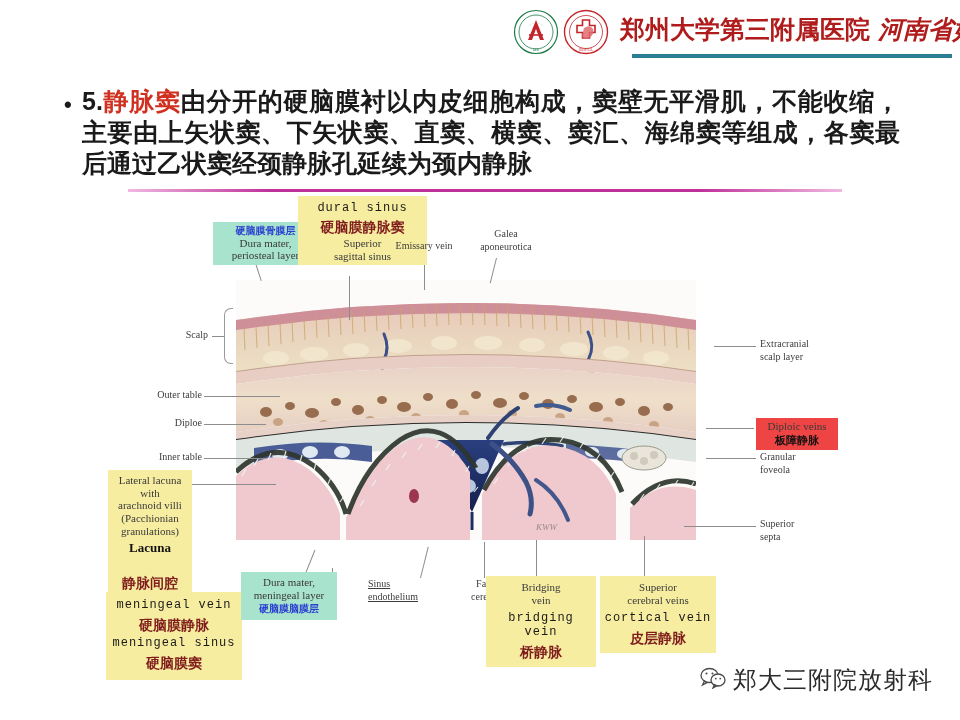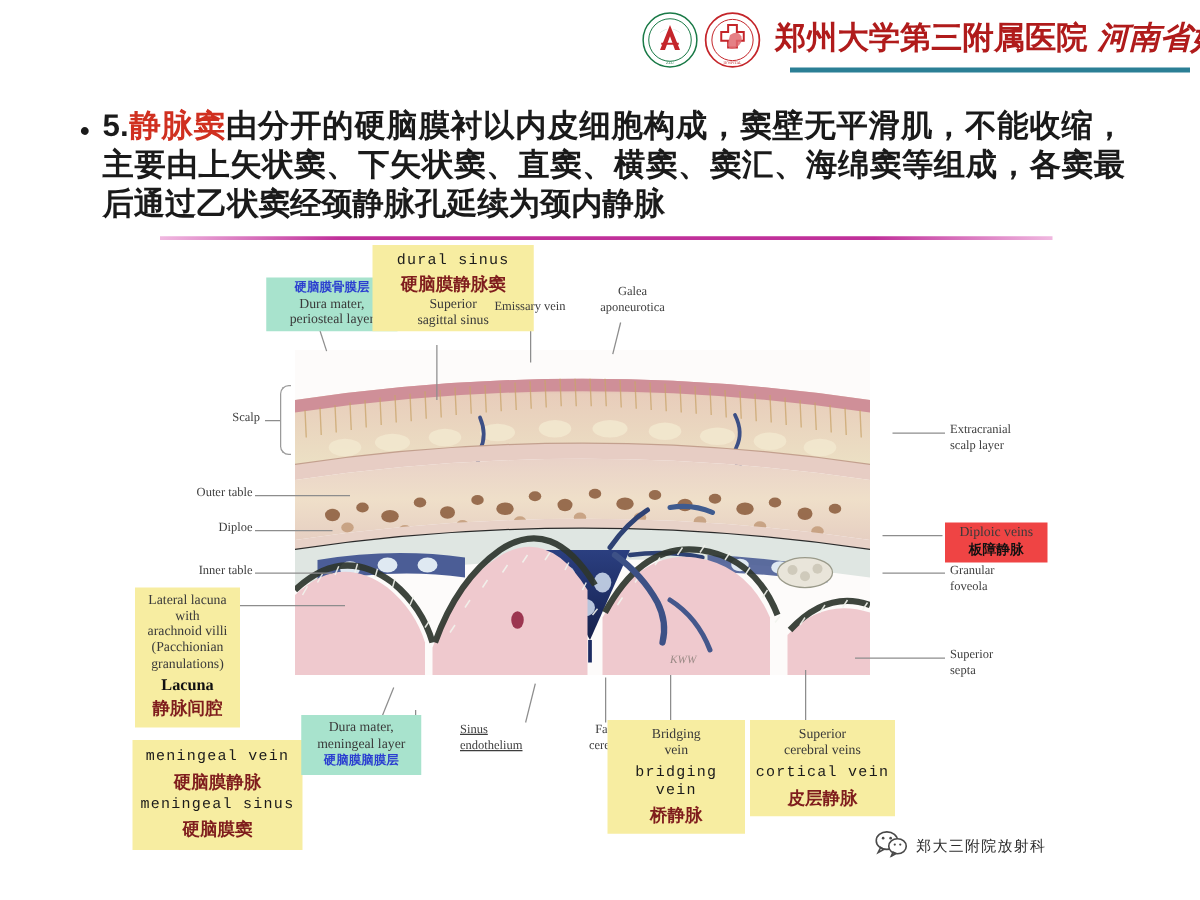--- a/index.html
+++ b/index.html
@@ -84,21 +84,21 @@
     position: absolute; border: 1px solid #9a9a9a; border-right: none;
     border-radius: 7px 0 0 7px; width: 9px;
   }
 
   
   #footer {
     position: absolute; left: 700px; top: 664px;
     display: flex; align-items: center; gap: 7px;
   }
   #footer .wx-name {
-    font-size: 12px; color: #2c2c2c; font-family: "Liberation Sans", sans-serif;
+    font-size: 24px; color: #2c2c2c; font-family: "Liberation Sans", sans-serif;
     letter-spacing: 1px;
   }
 </style>
 </head>
 <body>
 
 <div id="slide">
 
   <div id="header">
     <div class="logo-wrap">
@@ -364,21 +364,21 @@
     <div class="lbl l" style="left:22px; top:255px; width:76px;">
       <span>Inner table</span>
     </div>
 
     <div class="box yellow" style="left:4px; top:274px; width:84px; padding:4px 3px 6px;">
       <div class="en-small">Lateral lacuna with</div>
       <div class="en-small">arachnoid villi</div>
       <div class="en-small">(Pacchionian</div>
       <div class="en-small">granulations)</div>
       <div style="font-size:13px;font-weight:bold;color:#111;margin-top:4px;font-family:'Liberation Serif',serif;">Lacuna</div>
-      <div class="cn-bold" style="margin-top:4px;font-family:Liberation Mono, monospace;">静脉间腔</div>
+      <div class="cn-bold" style="margin-top:19px;">静脉间腔</div>
     </div>
 
     <div class="box yellow" style="left:2px; top:396px; width:136px; padding:7px 4px 9px;">
       <div class="en-mono">meningeal vein</div>
       <div class="cn-bold" style="margin:4px 0;">硬脑膜静脉</div>
       <div class="en-mono">meningeal sinus</div>
       <div class="cn-bold" style="margin-top:4px;">硬脑膜窦</div>
     </div>
 
     <div class="box green" style="left:137px; top:376px; width:96px; padding:4px 4px 5px;">

